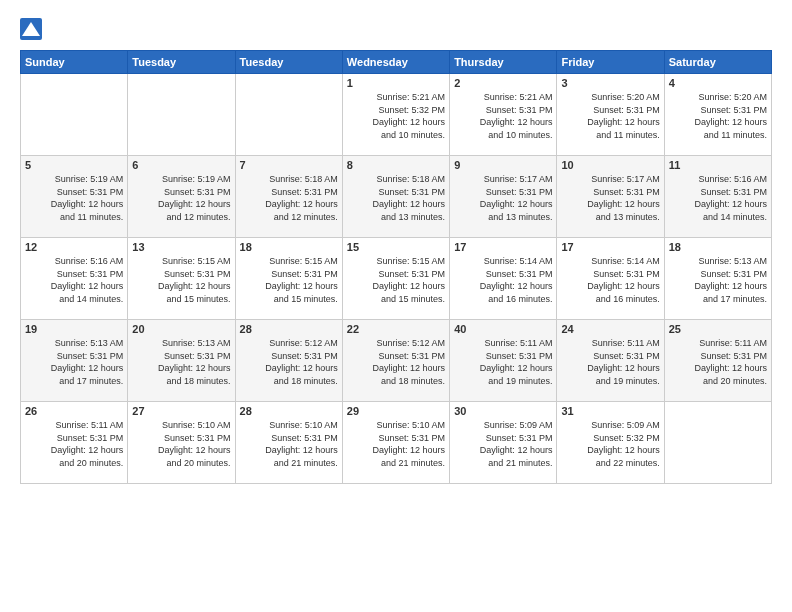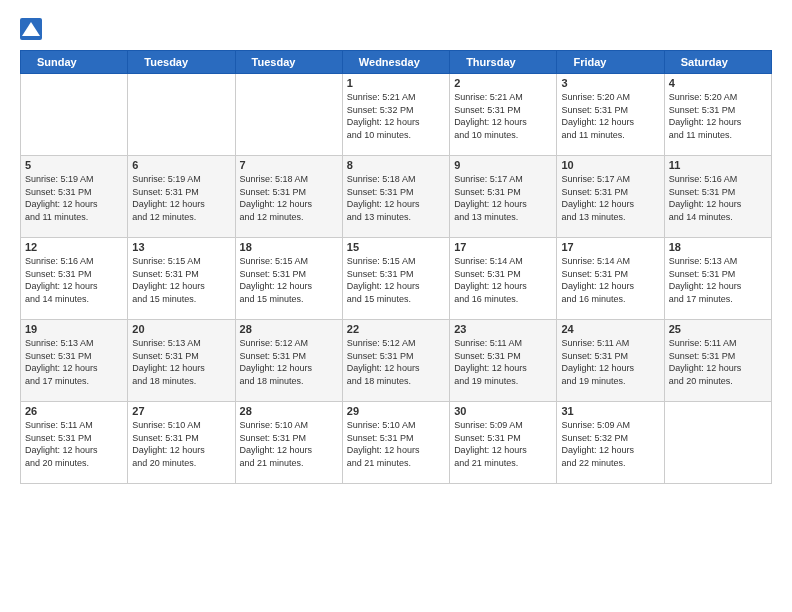--- a/index.html
+++ b/index.html
@@ -56,21 +56,21 @@
     .calendar {
       width: 100%;
       border-collapse: collapse;
       table-layout: fixed;
     }
     .calendar th {
       background: #2a6bbf;
       color: #fff;
       font-size: 11px;
       font-weight: bold;
-      padding: 5px 16px;
+      padding: 5px 4px;
       text-align: left;
       border: 1px solid #1a5aaf;
     }
     .calendar td {
       border: 1px solid #ccc;
       vertical-align: top;
       padding: 3px 4px;
       font-size: 9.5px;
       color: #333;
       height: 82px;
@@ -82,20 +82,21 @@
     .day-num {
       font-weight: bold;
       font-size: 11px;
       margin-bottom: 2px;
       display: block;
     }
     .day-info {
       font-size: 9px;
       line-height: 1.4;
       color: #333;
+      text-align: right;
     }
     .empty-cell {
       background: #fff !important;
     }
   </style>
 </head>
 <body>
 
 <div class="page">
   <div class="header">
@@ -220,21 +221,21 @@
           </td>
           <td>
             <span class="day-num">28</span>
             <div class="day-info">Sunrise: 5:12 AM<br>Sunset: 5:31 PM<br>Daylight: 12 hours<br>and 18 minutes.</div>
           </td>
           <td>
             <span class="day-num">22</span>
             <div class="day-info">Sunrise: 5:12 AM<br>Sunset: 5:31 PM<br>Daylight: 12 hours<br>and 18 minutes.</div>
           </td>
           <td>
-            <span class="day-num">23</span>
+            <span class="day-num">40</span>
             <div class="day-info">Sunrise: 5:11 AM<br>Sunset: 5:31 PM<br>Daylight: 12 hours<br>and 19 minutes.</div>
           </td>
           <td>
             <span class="day-num">24</span>
             <div class="day-info">Sunrise: 5:11 AM<br>Sunset: 5:31 PM<br>Daylight: 12 hours<br>and 19 minutes.</div>
           </td>
           <td>
             <span class="day-num">25</span>
             <div class="day-info">Sunrise: 5:11 AM<br>Sunset: 5:31 PM<br>Daylight: 12 hours<br>and 20 minutes.</div>
           </td>

